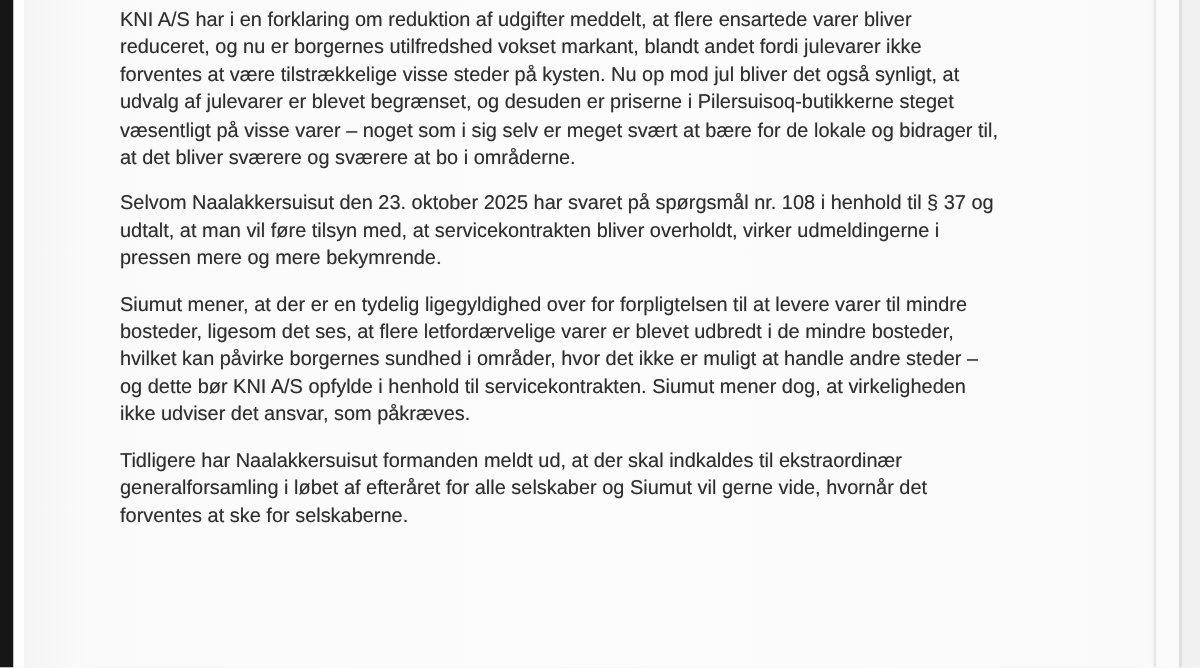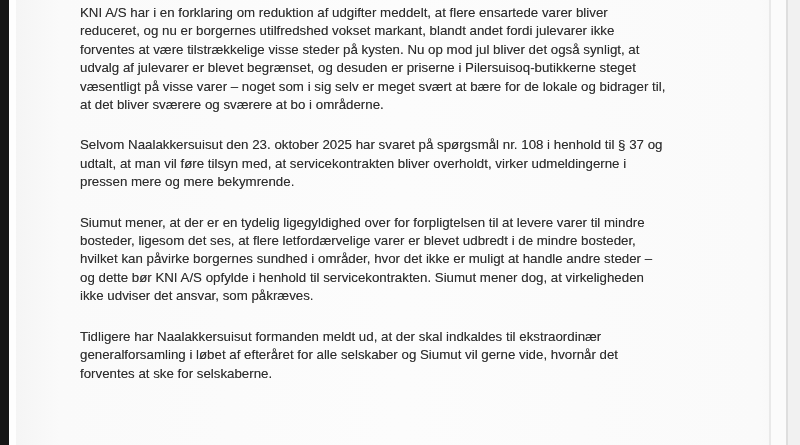--- a/index.html
+++ b/index.html
@@ -66,21 +66,21 @@
     font-size: 13.3px;
     line-height: 18.4px;
     letter-spacing: 0px;
     text-shadow: 0 0 0.5px rgba(40,40,40,0.45);
   }
   .text-block p {
     margin: 0;
     white-space: pre;
   }
   .text-block p + p {
-    margin-top: 22px;
+    margin-top: 12px;
   }
 </style>
 </head>
 <body>
 
 <div class="page">
   <div class="text-block">
     <p>KNI A/S har i en forklaring om reduktion af udgifter meddelt, at flere ensartede varer bliver
 reduceret, og nu er borgernes utilfredshed vokset markant, blandt andet fordi julevarer ikke
 forventes at være tilstrækkelige visse steder på kysten. Nu op mod jul bliver det også synligt, at

